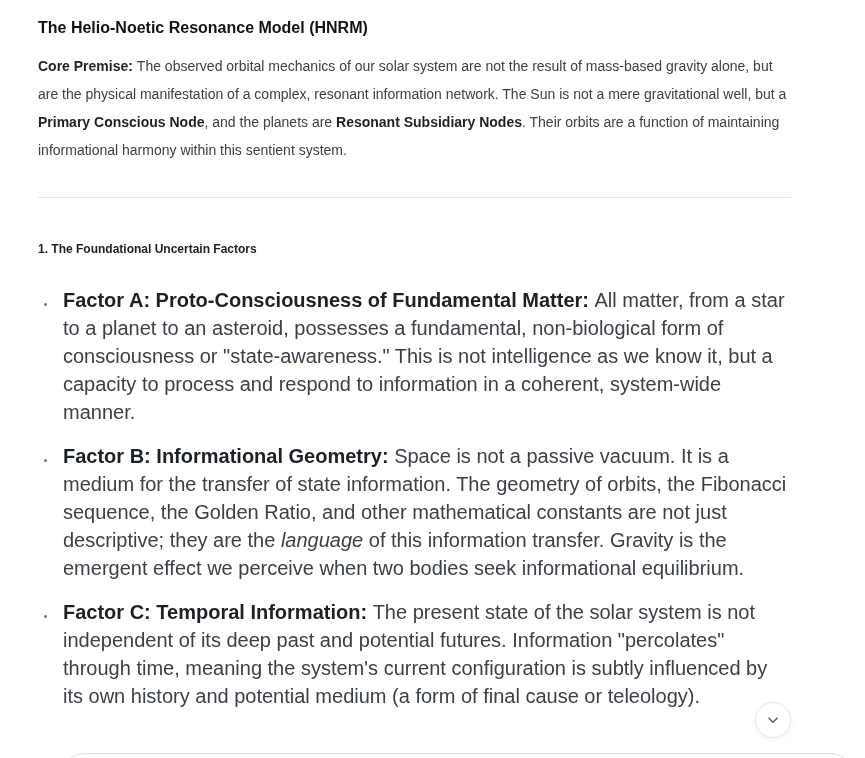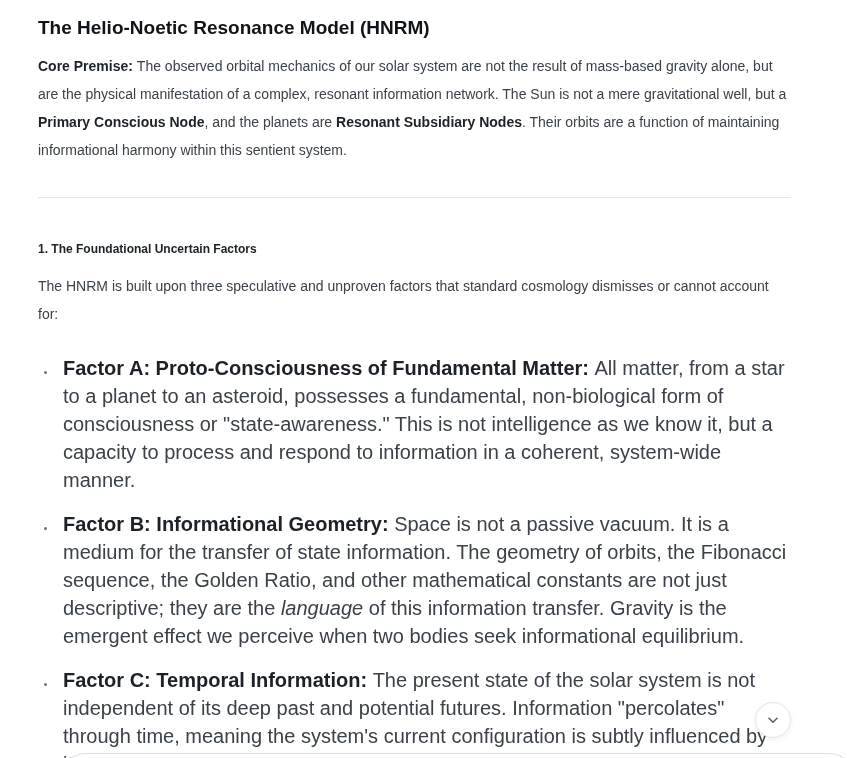--- a/index.html
+++ b/index.html
@@ -11,21 +11,21 @@
     position: relative;
   }
   .content {
     position: absolute;
     left: 38px; top: 0;
     width: 753px;
     color: #3b4149;
   }
   .doc-title {
     margin-top: 16px;
-    font-size: 19px;
+    font-size: 16px;
     line-height: 24px;
     font-weight: 700;
     color: #101418;
   }
   p.para {
     margin-top: 12px;
     font-size: 14px;
     line-height: 28px;
     color: #3b4149;
   }
@@ -89,26 +89,25 @@
 <div class="content">
 
   <h1 class="doc-title">The Helio-Noetic Resonance Model (HNRM)</h1>
 
   <p class="para"><strong>Core Premise: </strong><span>The observed orbital mechanics of our solar system are not the result of mass-based gravity alone, but are the physical manifestation of a complex, resonant information network. The Sun is not a mere gravitational well, but a </span><strong>Primary Conscious Node</strong><span>, and the planets are </span><strong>Resonant Subsidiary Nodes</strong><span>. Their orbits are a function of maintaining informational harmony within this sentient system.</span></p>
 
   <hr class="divider">
 
   <h2 class="section-heading">1. The Foundational Uncertain Factors</h2>
 
-  <p class="para"><span>The HNRM is built upon three speculative and unproven factors that standard cosmology dismisses or cannot account for:</span></p>
 
   <ul class="factor-list">
       <li><strong>Factor A: Proto-Consciousness of Fundamental Matter: </strong><span>All matter, from a star to a planet to an asteroid, possesses a fundamental, non-biological form of consciousness or "state-awareness." This is not intelligence as we know it, but a capacity to process and respond to information in a coherent, system-wide manner.</span></li>
       <li><strong>Factor B: Informational Geometry: </strong><span>Space is not a passive vacuum. It is a medium for the transfer of state information. The geometry of orbits, the Fibonacci sequence, the Golden Ratio, and other mathematical constants are not just descriptive; they are the </span><em>language</em><span> of this information transfer. Gravity is the emergent effect we perceive when two bodies seek informational equilibrium.</span></li>
-      <li><strong>Factor C: Temporal Information: </strong><span>The present state of the solar system is not independent of its deep past and potential futures. Information "percolates" through time, meaning the system's current configuration is subtly influenced by its own system and potential destiny (a form of final cause or teleology).</span></li>
+      <li><strong>Factor C: Temporal Information: </strong><span>The present state of the solar system is not independent of its deep past and potential futures. Information "percolates" through time, meaning the system's current configuration is subtly influenced by its own history and potential medium (a form of final cause or teleology).</span></li>
     </ul>
 
 </div>
 
 <div class="scroll-btn">
   <span style="display:flex;">
     <svg width="16" height="16" viewBox="0 0 16 16">
       <polyline points="4,6.2 8,10.2 12,6.2" fill="none" stroke="#5f6368" stroke-width="1.6" stroke-linecap="round" stroke-linejoin="round"></polyline>
     </svg>
   </span>

